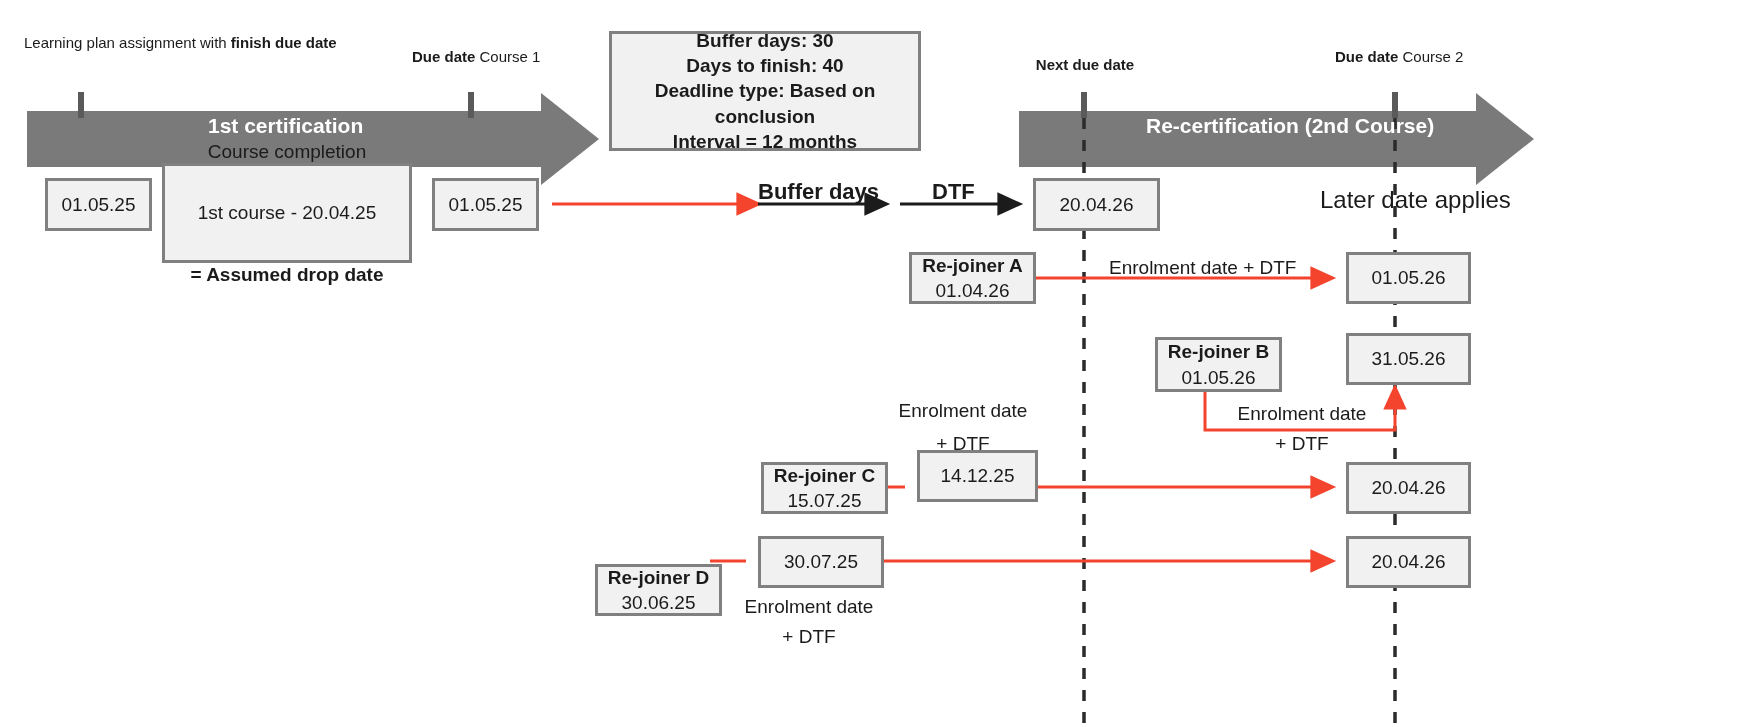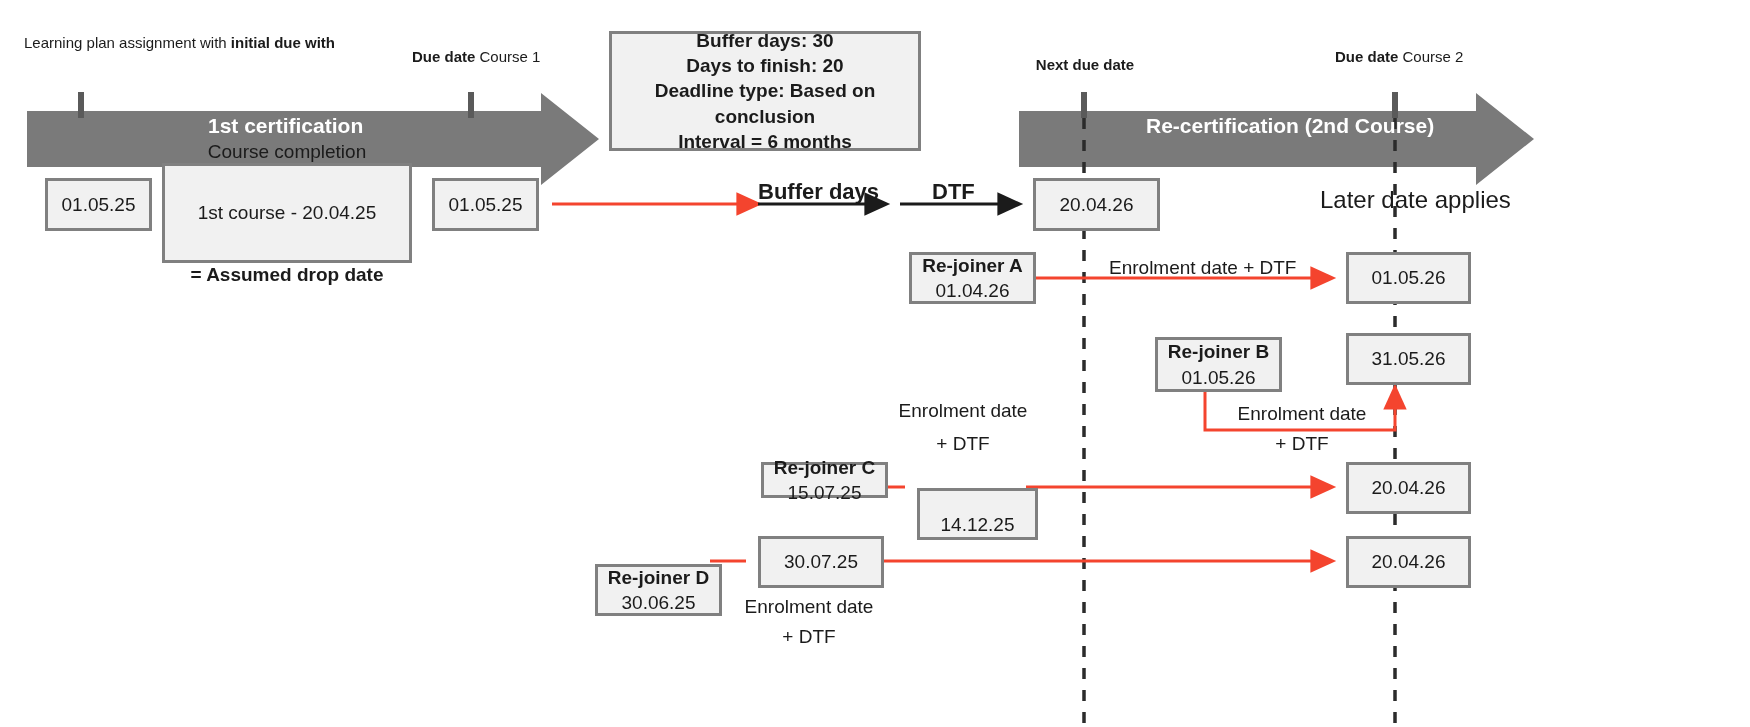--- a/index.html
+++ b/index.html
@@ -119,44 +119,44 @@
 
     <line x1="710" y1="561" x2="746" y2="561" stroke="#f4442e" stroke-width="3"></line>
     <line x1="872" y1="561" x2="1332" y2="561" stroke="#f4442e" stroke-width="3" marker-end="url(#redhead)"></line>
   </svg>
 
   <div class="band-label" style="left:208px; top:114px;">1st certification</div>
 
   <div class="tick-cap" style="left:24px; top:33px; width:116px;">
     <span class="ln">Learning plan</span>
     <span class="ln">assignment with</span>
-    <b class="ln">initial due with</b>
+    <b class="ln">finish due date</b>
   </div>
 
   <div class="tick-cap" style="left:412px; top:47px; width:120px;">
     <b class="ln">Due date</b>
     <span class="ln">Course 1</span>
   </div>
 
   <div class="tick-cap" style="left:1004px; top:55px; width:162px;">
     <b class="ln">Next due date</b>
   </div>
 
   <div class="tick-cap" style="left:1335px; top:47px; width:120px;">
     <b class="ln">Due date</b>
     <span class="ln">Course 2</span>
   </div>
 
   <div class="band-label" style="left:1146px; top:114px;">Re-certification (2nd Course)</div>
 
   <div class="box" style="left:597px; top:31px; width:312px; height:120px; font-weight:bold; font-size:19px;">
     <span class="ln">Buffer days: 30</span>
-    <span class="ln">Days to finish: 20</span>
+    <span class="ln">Days to finish: 40</span>
     <span class="ln">Deadline type: Based on conclusion</span>
-    <span class="ln">Interval = 6 months</span>
+    <span class="ln">Interval = 12 months</span>
   </div>
 
   <div class="box" style="left:33px; top:178px; width:107px; height:53px;">
     <span class="ln">01.05.25</span>
   </div>
 
   <div class="box" style="left:150px; top:163px; width:250px; height:100px;gap:36px;">
     <span class="ln">Course completion</span>
     <span class="ln">1st course - 20.04.25</span>
     <b class="ln">= Assumed drop date</b>
@@ -188,27 +188,27 @@
   <div class="box" style="left:1143px; top:337px; width:127px; height:55px;">
     <b class="ln">Re-joiner B</b>
     <span class="ln">01.05.26</span>
   </div>
   <div class="ftxt center" style="left:1232px; top:400px; width:140px;">Enrolment date</div>
   <div class="ftxt center" style="left:1232px; top:430px; width:140px;">+ DTF</div>
   <div class="box" style="left:1334px; top:333px; width:125px; height:52px;">
     <span class="ln">31.05.26</span>
   </div>
 
-  <div class="box" style="left:749px; top:462px; width:127px; height:36px;">
+  <div class="box" style="left:749px; top:462px; width:127px; height:52px;">
     <b class="ln">Re-joiner C</b>
     <span class="ln">15.07.25</span>
   </div>
   <div class="ftxt center" style="left:895px; top:397px; width:136px;">Enrolment date</div>
   <div class="ftxt center" style="left:895px; top:430px; width:136px;">+ DTF</div>
-  <div class="box" style="left:905px; top:488px; width:121px; height:52px;justify-content:flex-end;">
+  <div class="box" style="left:905px; top:450px; width:121px; height:52px;">
     <span class="ln">14.12.25</span>
   </div>
   <div class="box" style="left:1334px; top:462px; width:125px; height:52px;">
     <span class="ln">20.04.26</span>
   </div>
 
   <div class="box" style="left:583px; top:564px; width:127px; height:52px;">
     <b class="ln">Re-joiner D</b>
     <span class="ln">30.06.25</span>
   </div>

